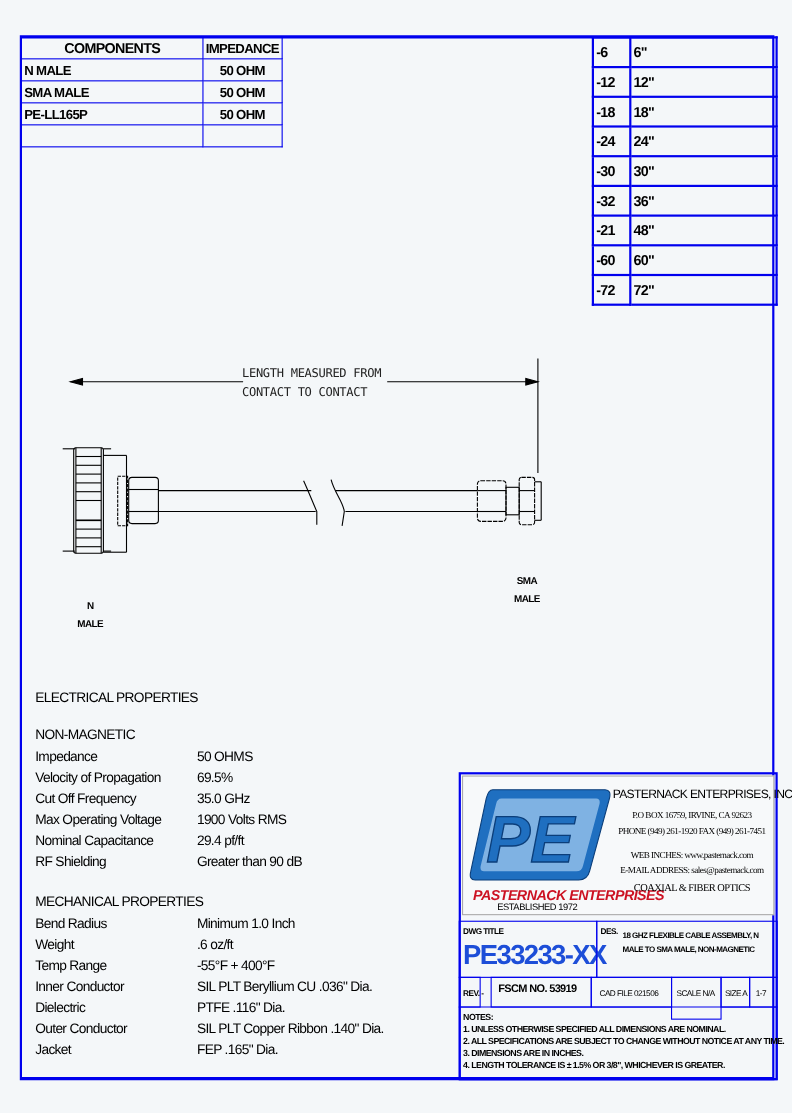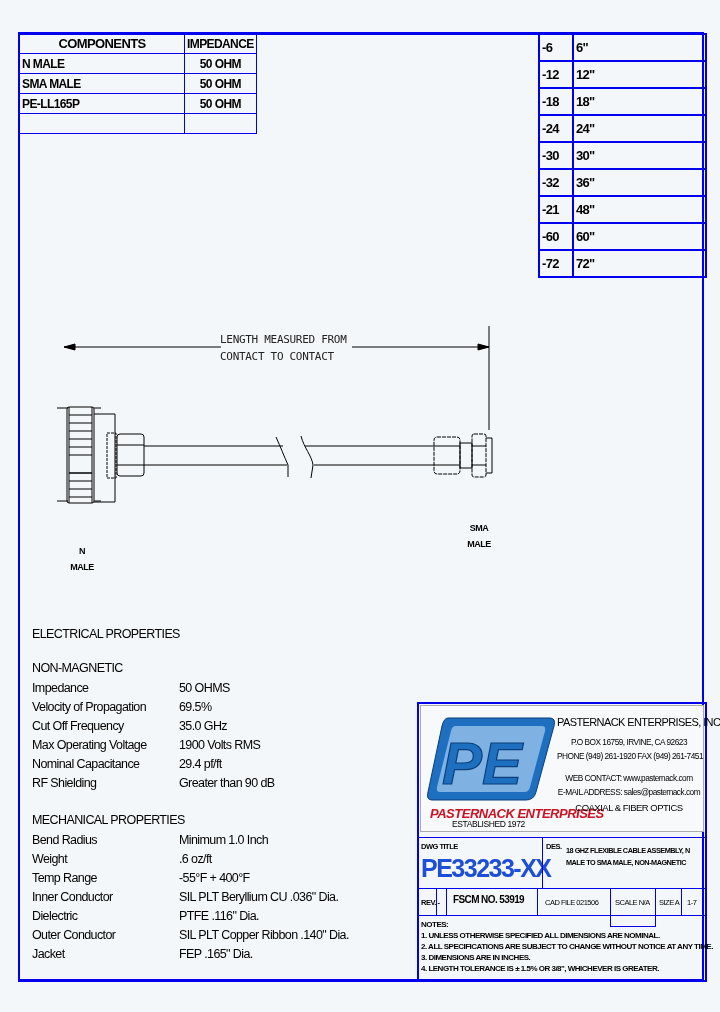--- a/index.html
+++ b/index.html
@@ -30,21 +30,21 @@
   
   .props { position:absolute; left:32px; font-size:12.5px; letter-spacing:-0.6px; }
   .props .row { height:19px; line-height:19px; position:relative; white-space:nowrap; }
   .props .val { position:absolute; left:147px; top:0; }
   .sect { position:absolute; left:32px; font-size:12.5px; letter-spacing:-0.6px; white-space:nowrap; }
   
   .tb { position:absolute; left:417px; top:702px; width:290px; border:2px solid #0000ee; box-sizing:border-box; }
   .logo-box { position:absolute; left:420px; top:705px; width:284px; height:127px; border:1px solid #aaa; box-sizing:border-box; background:#f7f9fa; }
   .co-text { position:absolute; left:557px; top:714px; width:144px; text-align:center; }
   .co-name { font-size:11px; letter-spacing:-0.6px; line-height:16px; white-space:nowrap; }
-  .co-small { font-size:8.3px; letter-spacing:-0.5px; line-height:14px; white-space:nowrap; }
+  .co-small { font-size:8.3px; letter-spacing:-0.5px; line-height:14px; white-space:nowrap;font-family:Liberation Serif, serif; }
   .cell { position:absolute; border:1.5px solid #0000ee; box-sizing:border-box; }
   .tiny { font-size:7.5px; font-weight:bold; letter-spacing:-0.5px; white-space:nowrap; }
   .notes-line { font-size:8px; font-weight:bold; letter-spacing:-0.5px; line-height:11px; white-space:nowrap; }
 </style>
 </head>
 <body>
 
 <div class="frame"></div>
 
 <table class="comp">
@@ -213,21 +213,21 @@
   <path d="M30,14 L116,14 Q120,14 119,19 L104,75 Q103,80 98,80 L14,80 Q10,80 11,75 L25,19 Q26,14 30,14 Z" fill="#7fb2e3"></path>
   <text x="16" y="72" font-family="Liberation Sans, sans-serif" font-style="italic" font-weight="bold" font-size="60" fill="#1f6fc0" stroke="#0b3e7a" stroke-width="1.2">PE</text>
 </svg>
 <div class="abs" style="left:430px;top:806px;width:130px;font-size:13px;font-weight:bold;font-style:italic;color:#cc1122;letter-spacing:-0.5px;white-space:nowrap;">PASTERNACK ENTERPRISES</div>
 <div class="abs" style="left:452px;top:819px;width:110px;font-size:8.5px;letter-spacing:-0.4px;white-space:nowrap;">ESTABLISHED 1972</div>
 
 <div class="co-text">
   <div class="co-name">PASTERNACK ENTERPRISES, INC.</div>
   <div class="co-small" style="margin-top:5px;">P.O BOX 16759, IRVINE, CA 92623</div>
   <div class="co-small">PHONE (949) 261-1920 FAX (949) 261-7451</div>
-  <div class="co-small" style="margin-top:8px;">WEB CONTACT: www.pasternack.com</div>
+  <div class="co-small" style="margin-top:8px;">WEB INCHES: www.pasternack.com</div>
   <div class="co-small">E-MAIL ADDRESS: sales@pasternack.com</div>
   <div class="co-small" style="font-size:9.5px;margin-top:2px;">COAXIAL &amp; FIBER OPTICS</div>
 </div>
 
 <div class="cell" style="left:417px;top:837px;width:126px;height:52px;">
   <div class="tiny" style="position:absolute;left:3px;top:4px;">DWG TITLE</div>
   <div style="position:absolute;left:3px;top:16px;font-size:25px;font-weight:bold;color:#1d4ed8;letter-spacing:-1.5px;white-space:nowrap;">PE33233-XX</div>
 </div>
 <div class="cell" style="left:542px;top:837px;width:165px;height:52px;">
   <div class="tiny" style="position:absolute;left:3px;top:4px;">DES.</div>

